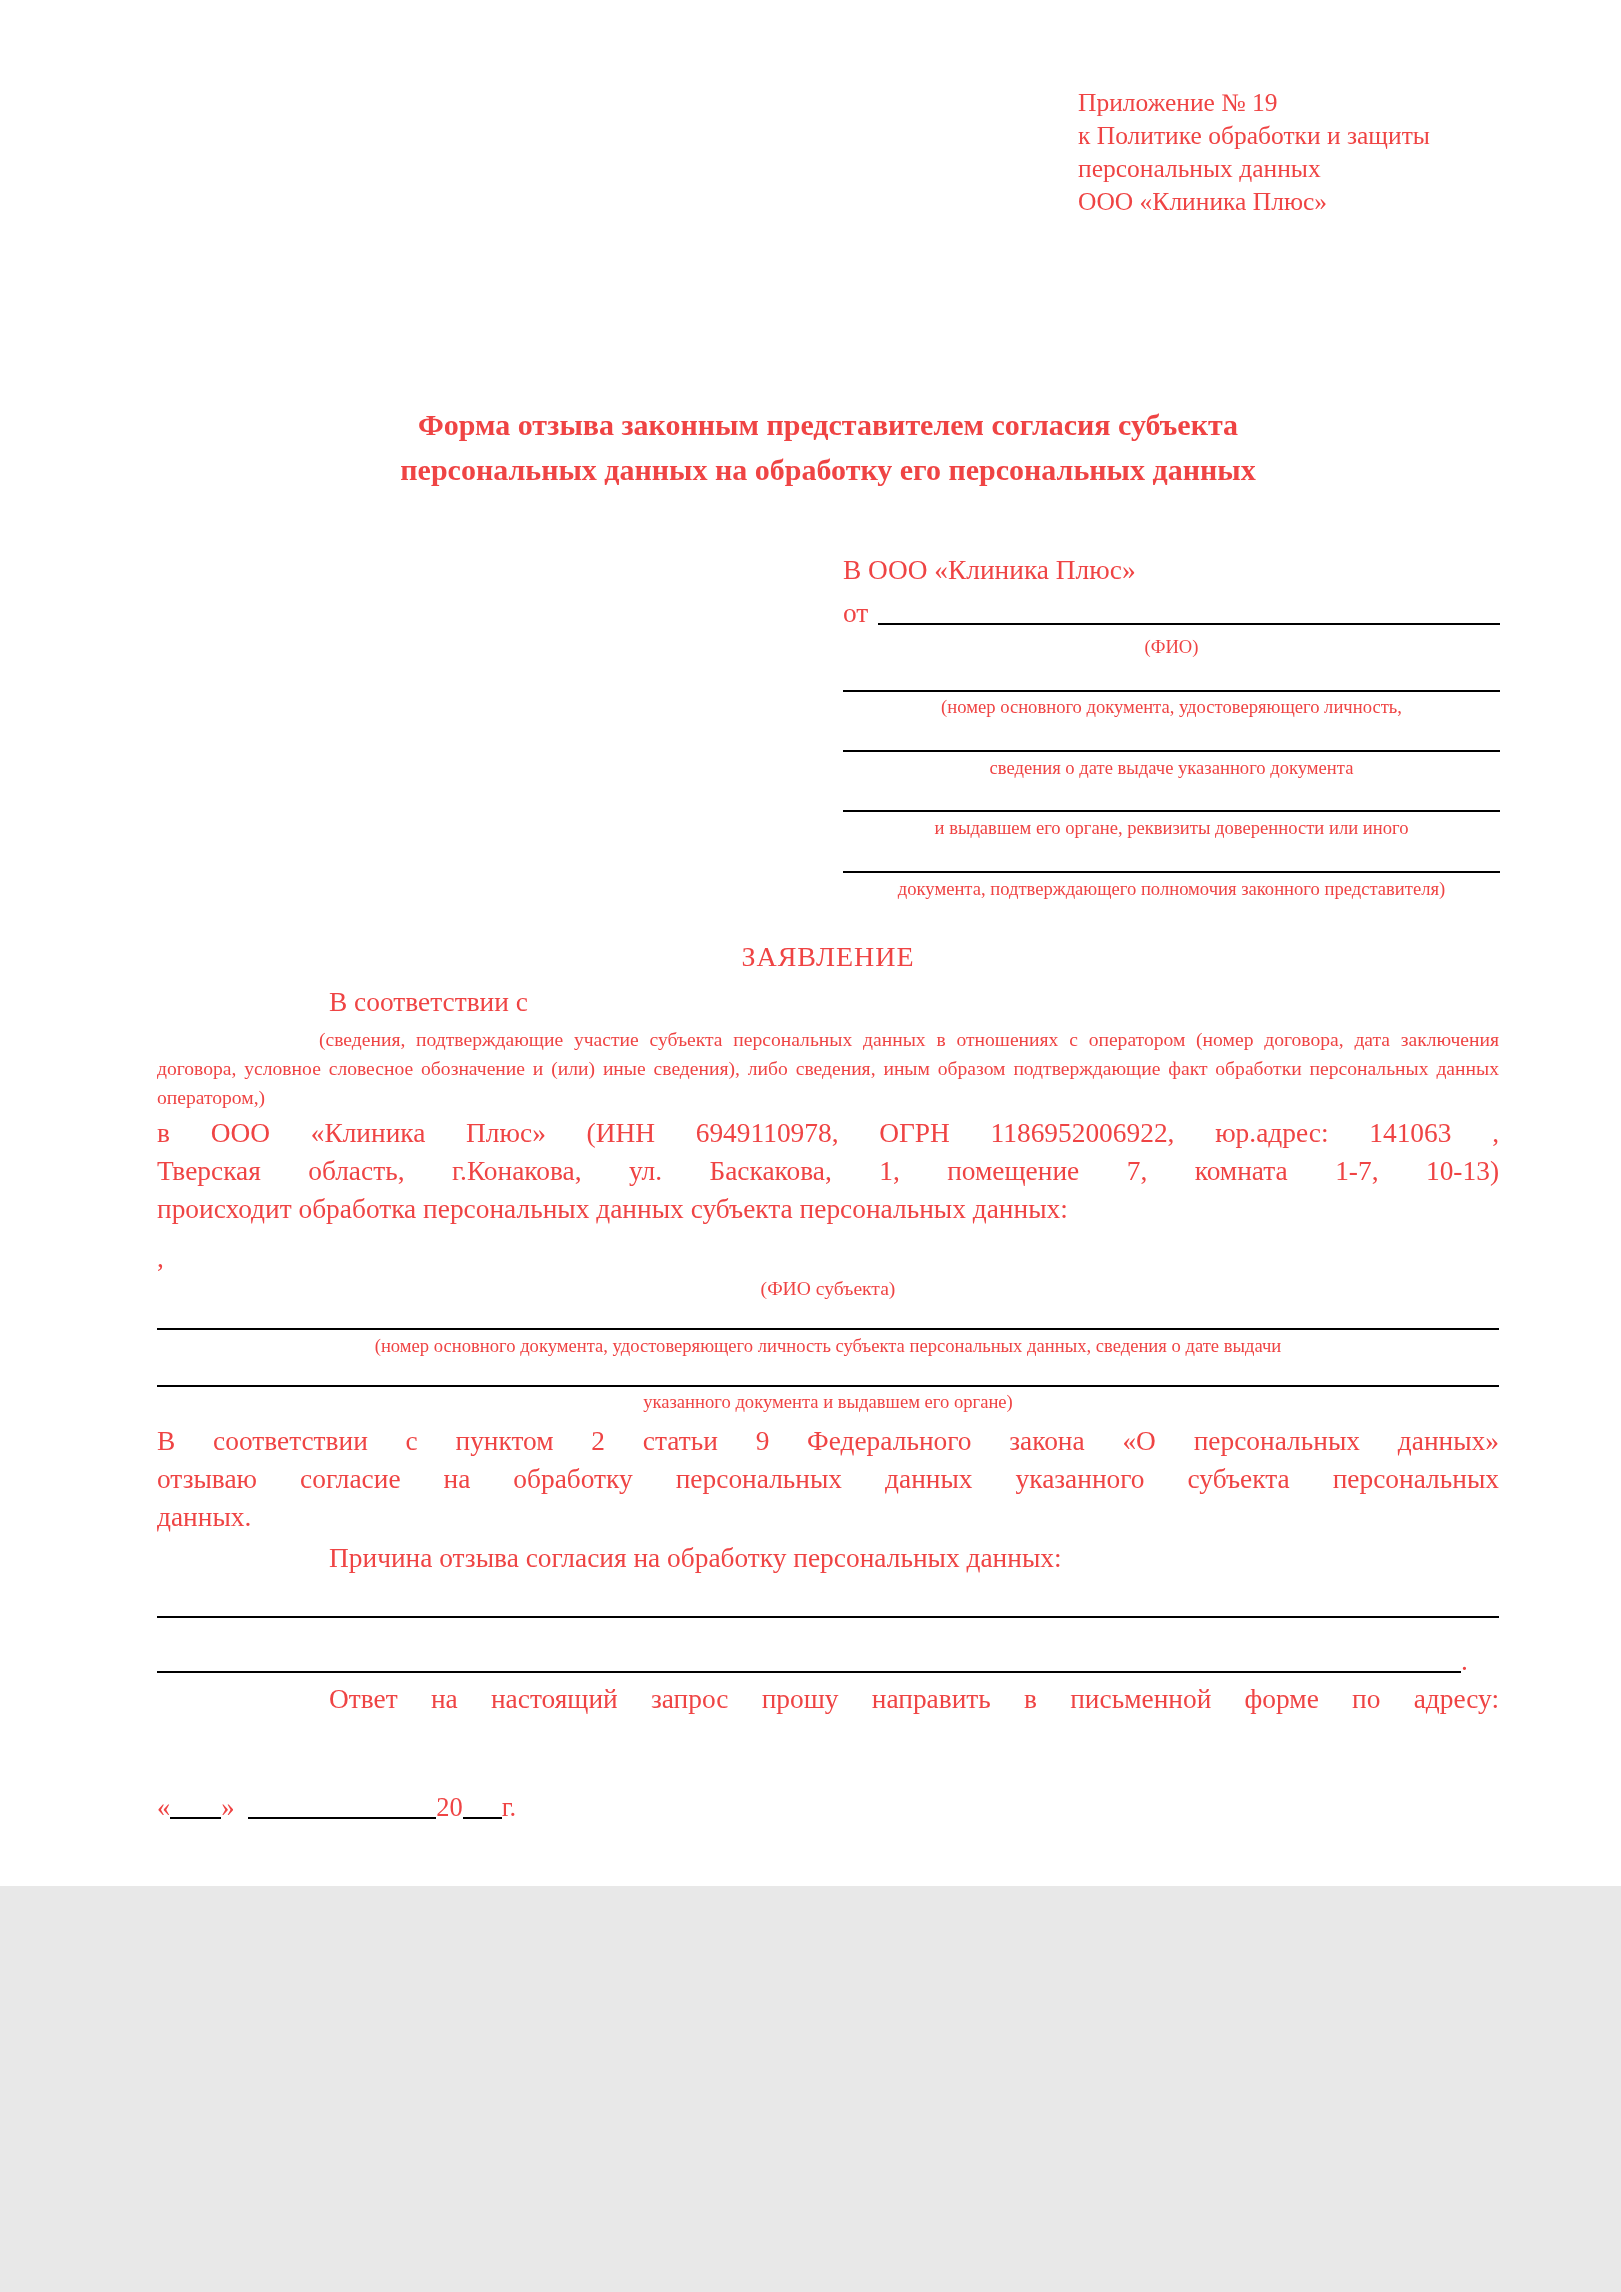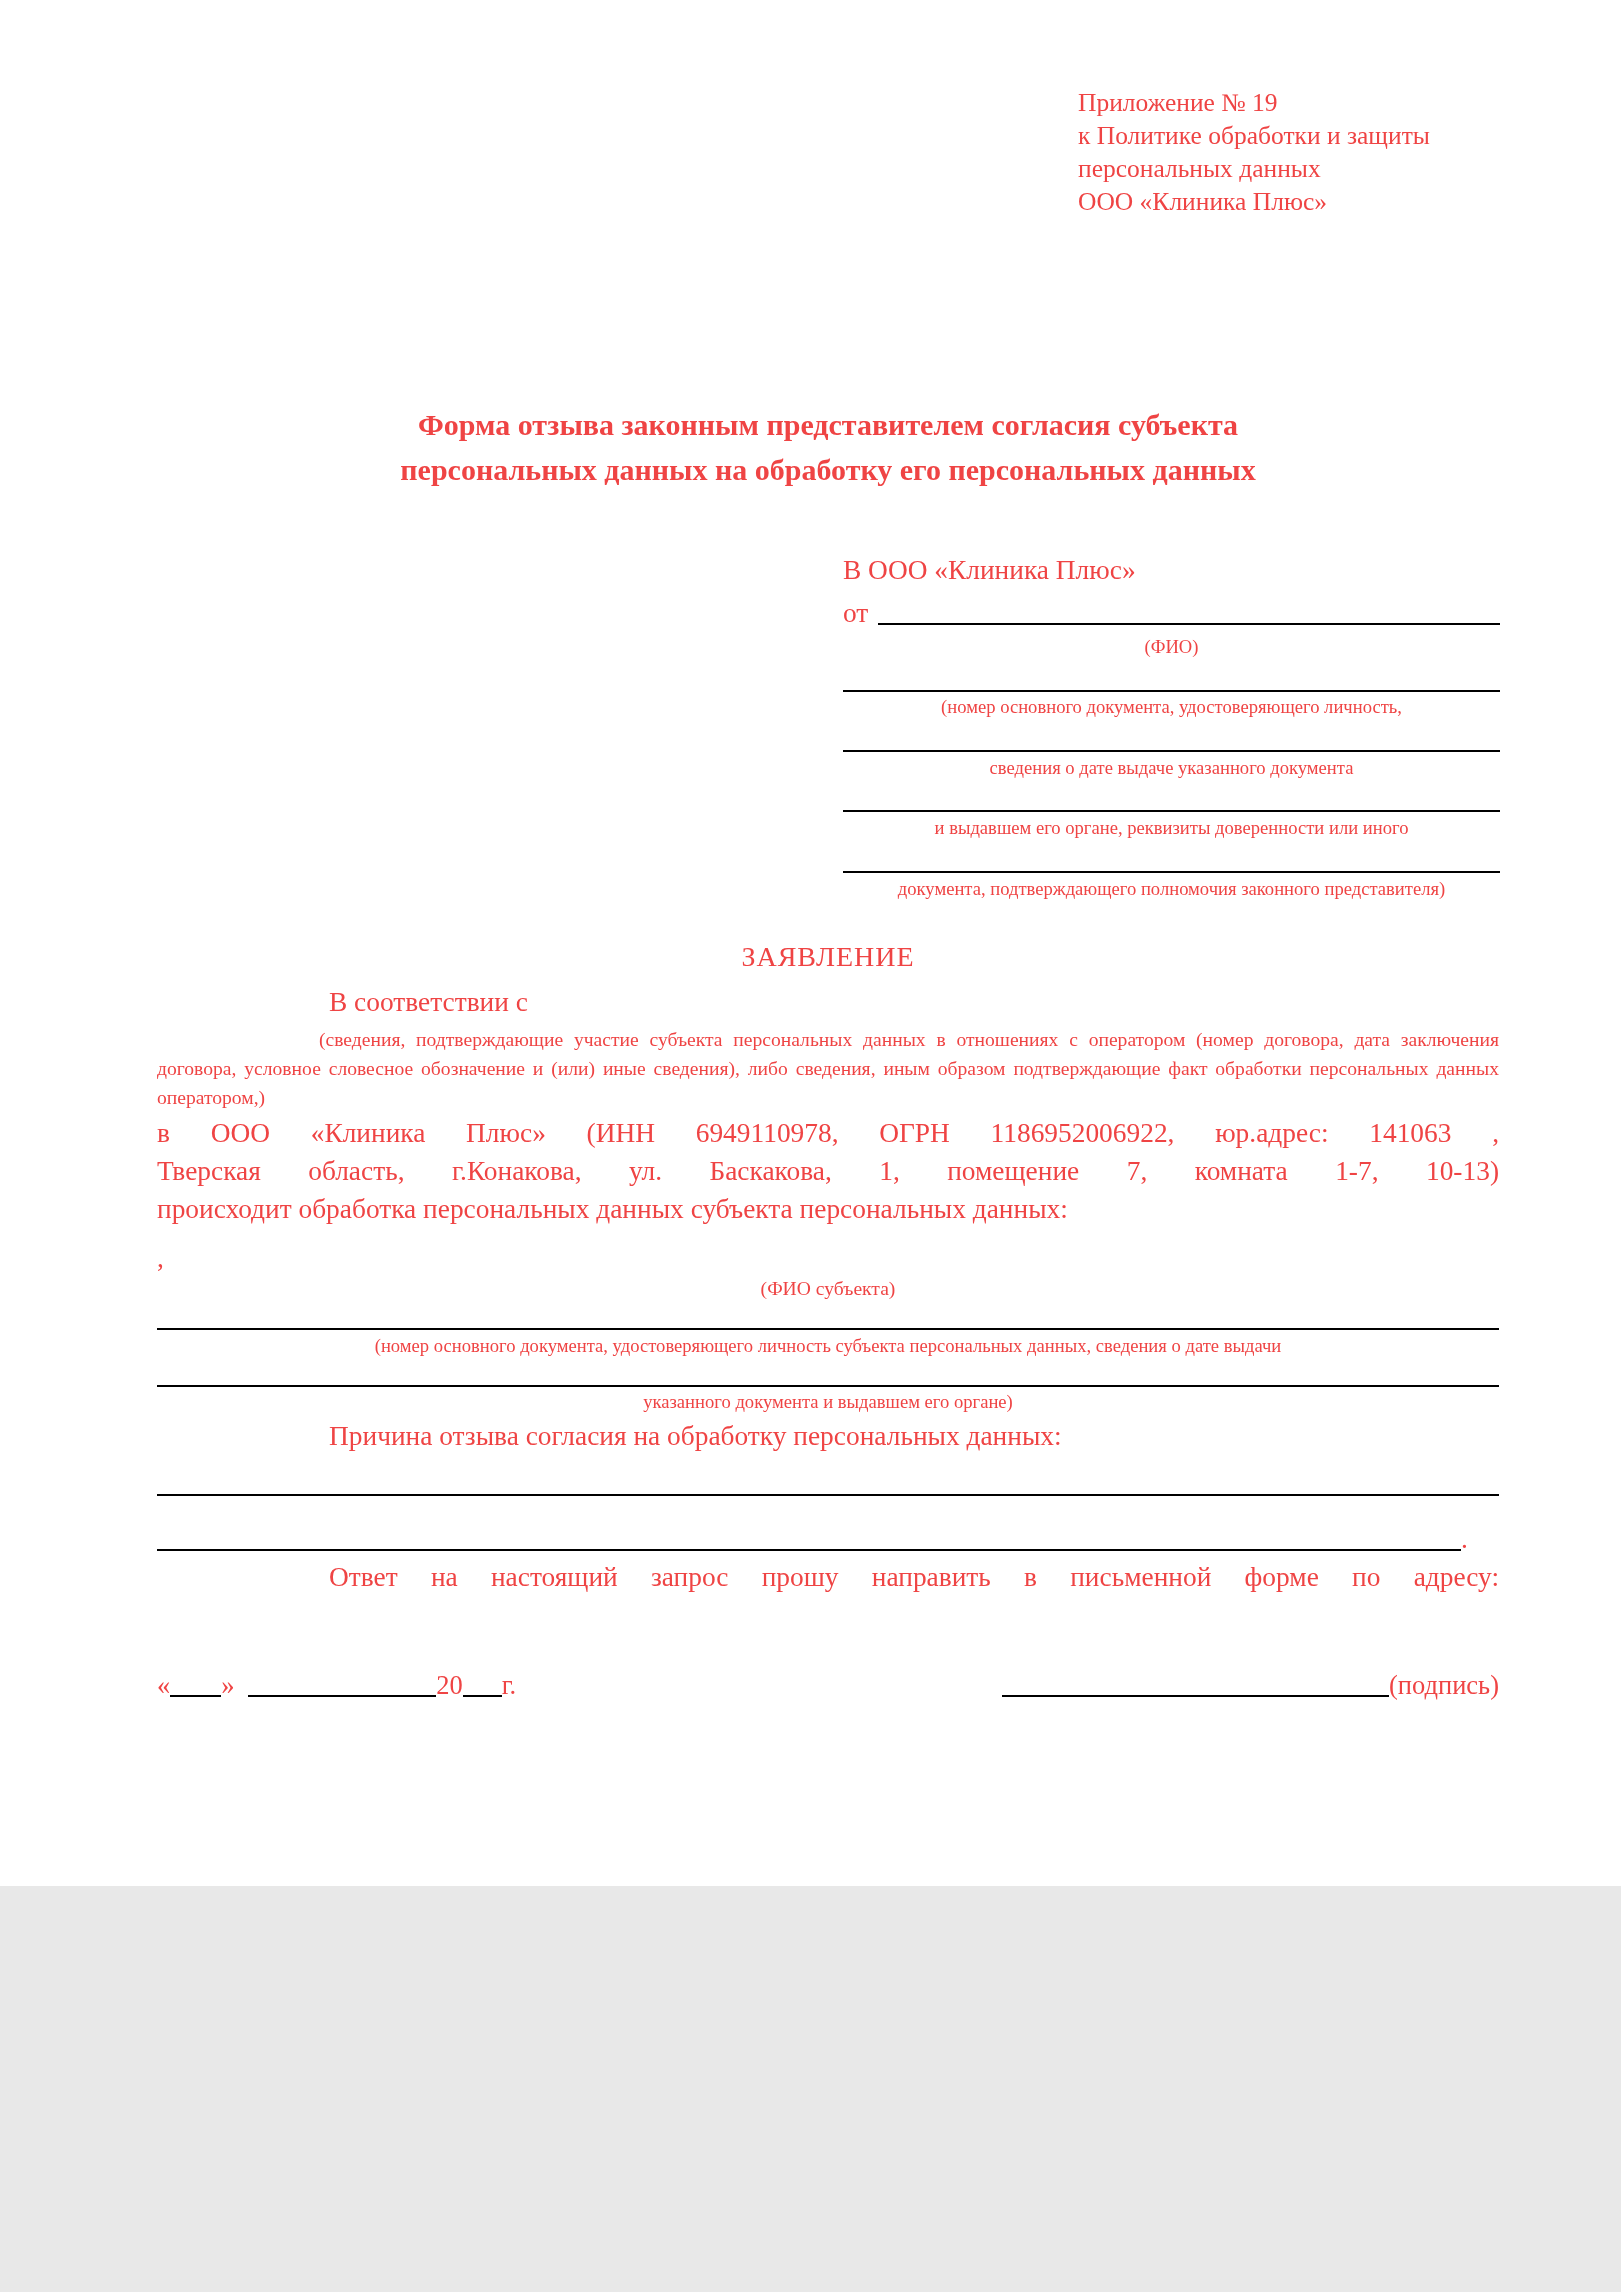--- a/index.html
+++ b/index.html
@@ -118,20 +118,25 @@
 
   <div class="brow" style="margin-top:27.4px;">
     <div class="ul-full"></div>
     <div class="cap">(номер основного документа, удостоверяющего личность субъекта персональных данных, сведения о дате выдачи</div>
   </div>
   <div class="brow" style="margin-top:27.4px;">
     <div class="ul-full"></div>
     <div class="cap">указанного документа и выдавшем его органе)</div>
   </div>
 
+  <div class="para body-fs" style="margin-top:7.8px;">
+    <div class="just">В соответствии с пунктом 2 статьи 9 Федерального закона «О персональных данных»</div>
+    <div class="just">отзываю согласие на обработку персональных данных указанного субъекта персональных</div>
+    <div>данных.</div>
+  </div>
 
   <div class="reasonrow body-fs">
     <span>Причина отзыва согласия на обработку персональных данных:</span>
     <span class="ul" style="margin-left:11.8px;"></span>
   </div>
   <div class="fullline"></div>
   <div class="period-row">
     <span class="ul-fixed"></span>
     <span class="body-fs">.</span>
   </div>
@@ -142,20 +147,16 @@
   <div class="bottom">
     <div class="grp">
       <span>«</span>
       <span class="seg day"></span>
       <span>»</span>
       <span class="seg month"></span>
       <span>20</span>
       <span class="seg year"></span>
       <span>г.</span>
     </div>
-    <div class="grp">
-      <span class="seg sig"></span>
-      <span>(подпись)</span>
-    </div>
   </div>
 
 </div>
 
 
 </body></html>

